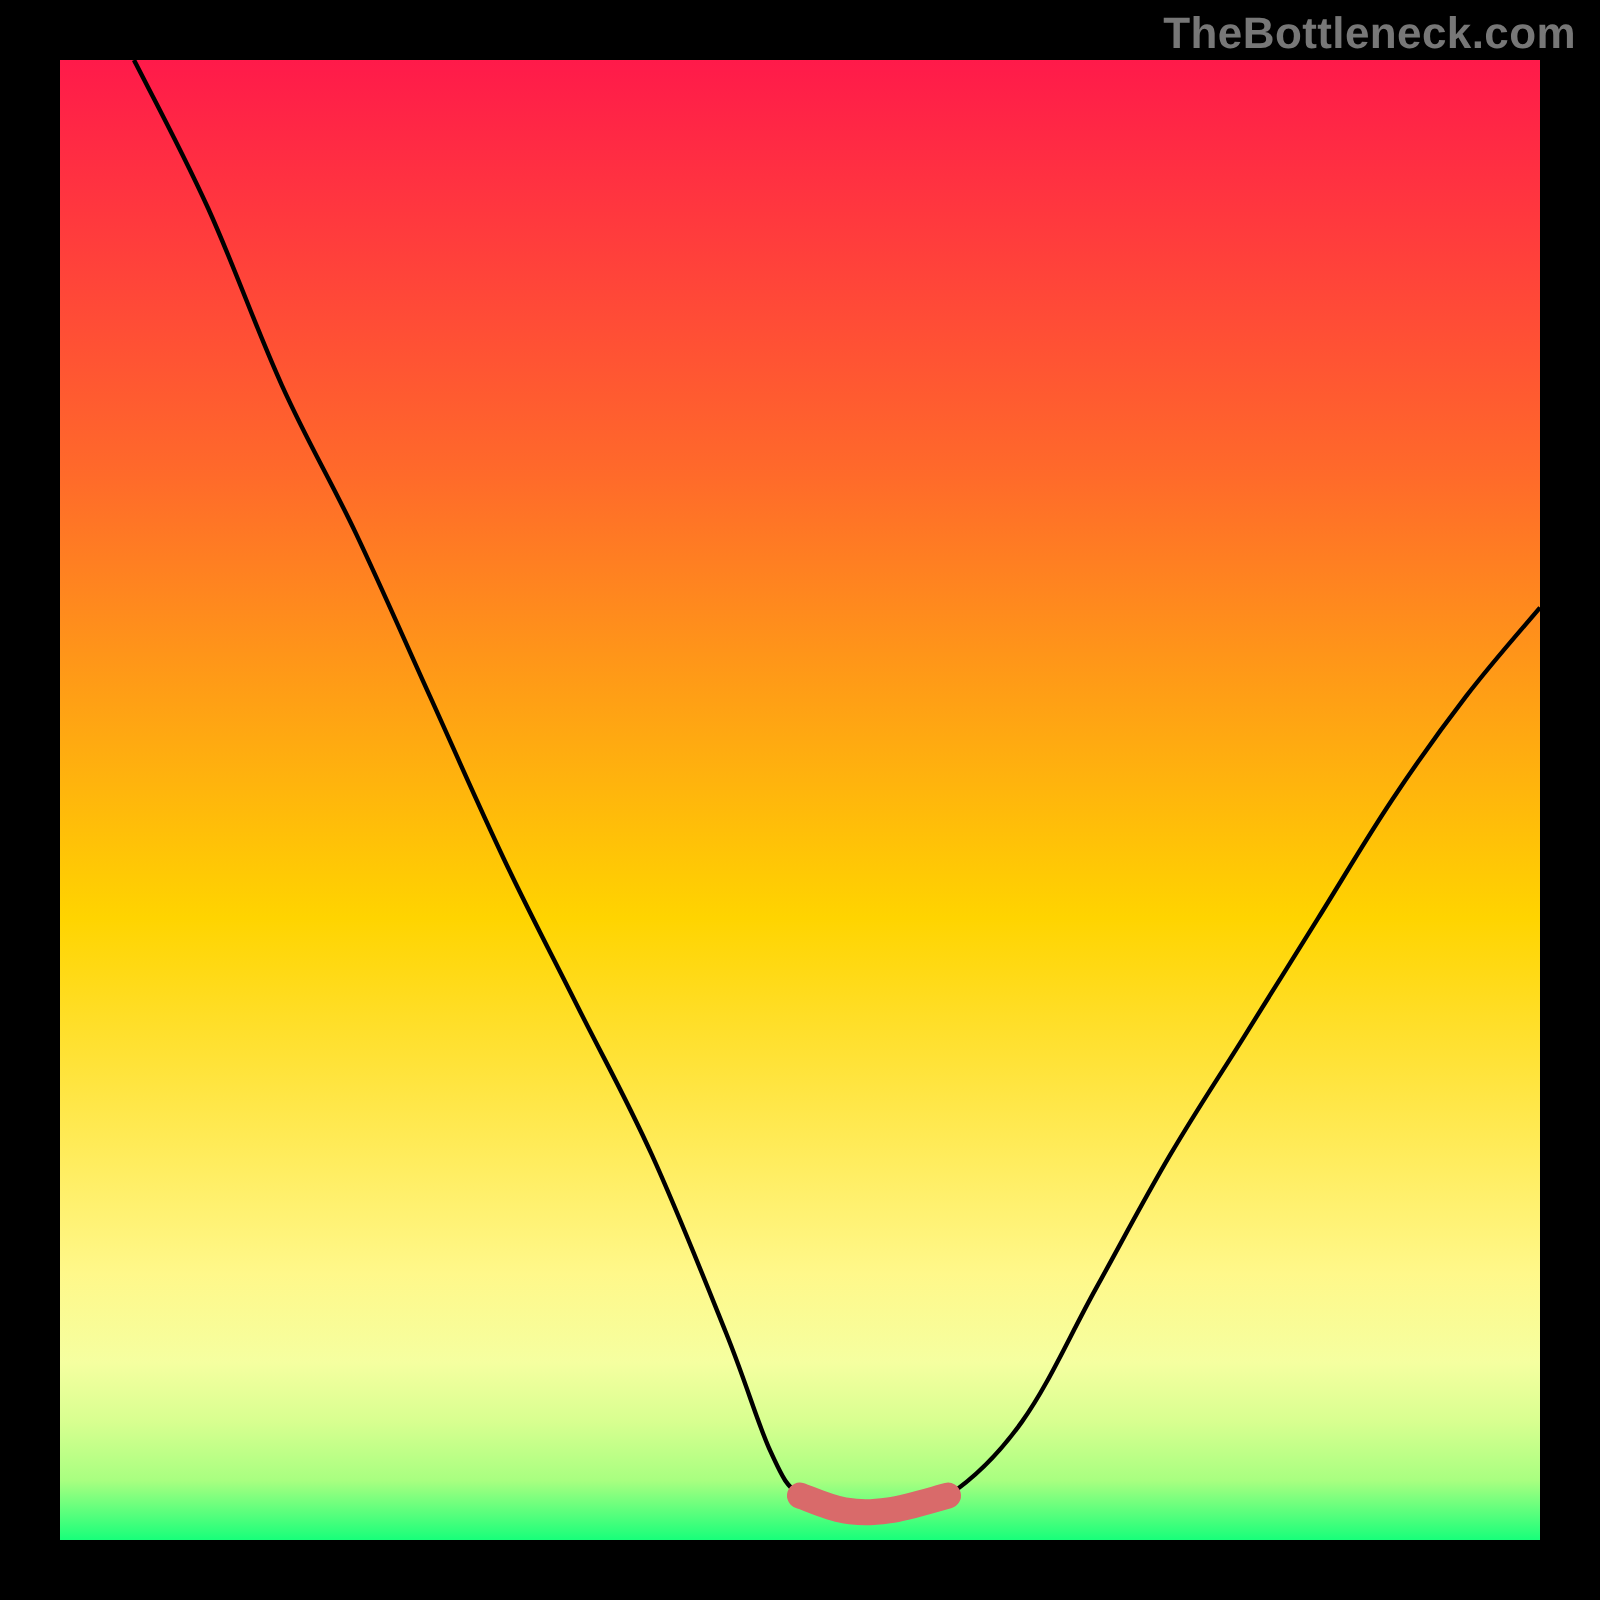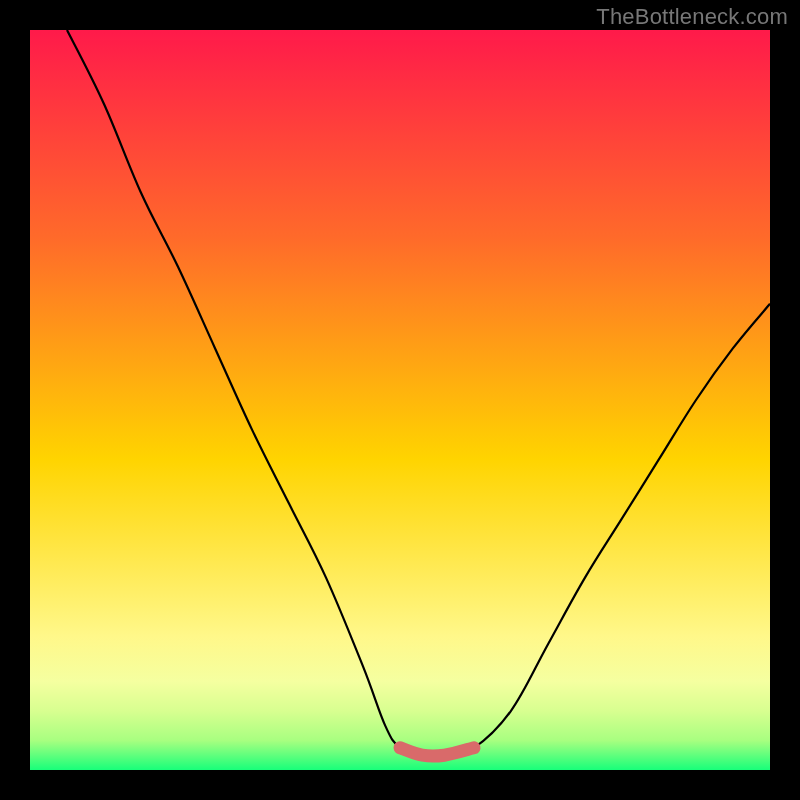--- a/index.html
+++ b/index.html
@@ -39,21 +39,21 @@
     top: 0;
     width: 740px;
     height: 740px;
   }
   .watermark {
     position: absolute;
     top: 4px;
     right: 12px;
     font-family: Arial, Helvetica, sans-serif;
     font-size: 22px;
-    font-weight: 400;
+    font-weight: 700;
     color: #777;
     letter-spacing: 0.2px;
   }
 </style>
 </head>
 <body>
 
 <div class="frame">
 
   <div class="plot">

